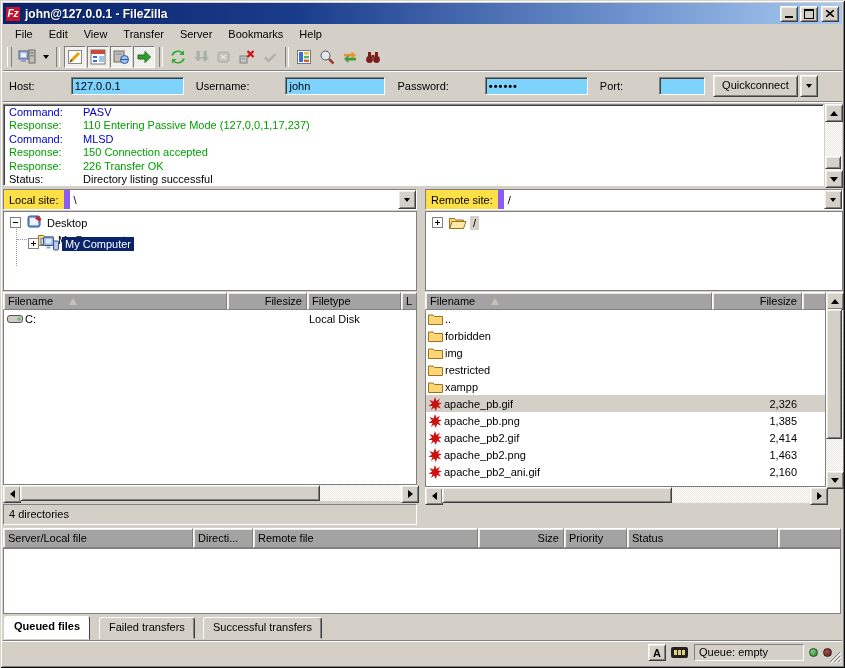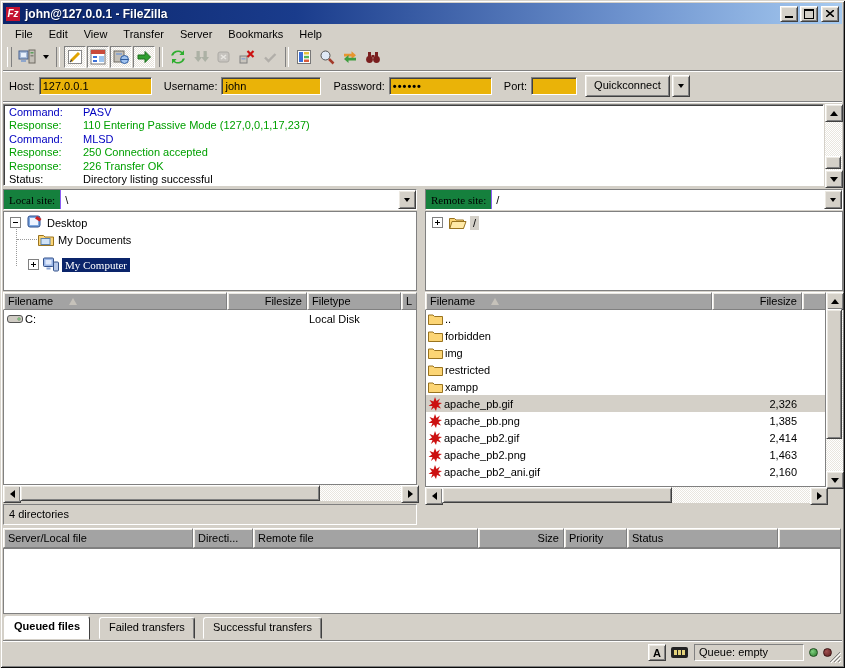--- a/index.html
+++ b/index.html
@@ -32,32 +32,32 @@
      background-color:#e6e2da;
      background-image:linear-gradient(45deg,#fff 25%,transparent 25%,transparent 75%,#fff 75%),
                       linear-gradient(45deg,#fff 25%,transparent 25%,transparent 75%,#fff 75%);
      background-size:2px 2px;background-position:0 0,1px 1px;}
   .tbtn.disabled{opacity:.45;filter:grayscale(80%);}
   .tsep{width:2px;height:20px;border-left:1px solid #808080;border-right:1px solid #fff;margin:0 4px 0 3px;}
   .dd-arrow{width:0;height:0;border-left:3px solid transparent;border-right:3px solid transparent;border-top:4px solid #000;}
   
   .qc{display:flex;align-items:center;padding-left:6px;}
   .qc label{margin-right:4px;}
-  .field{height:18px;background:#eab308;border:1px solid;border-color:#808080 #fff #fff #808080;
+  .field{height:18px;background:#7dd3fc;border:1px solid;border-color:#808080 #fff #fff #808080;
          box-shadow:inset 1px 1px 0 #404040;font-family:"Liberation Sans",sans-serif;font-size:11px;
-         padding:0 3px;box-sizing:border-box;}
+         padding:0 3px;box-sizing:border-box;margin-left:32px;}
   
   .logline{height:13.4px;line-height:13.4px;white-space:nowrap;}
   .loglabel{display:inline-block;width:74px;}
   .log-command{color:#0000c0;}
   .log-response{color:#00a000;}
   .log-status{color:#000;}
   
   .siterow{display:flex;align-items:stretch;border:1px solid;border-color:#808080 #fff #fff #808080;background:#fff;}
-  .sitelabel{background:#15803d;border-right:1px solid #8b5cf6;display:flex;align-items:center;padding:0 5px;flex:0 0 auto;font-family:Liberation Serif, serif;}
+  .sitelabel{background:#fde047;border-right:6px solid #8b5cf6;display:flex;align-items:center;padding:0 5px;flex:0 0 auto;}
   .sitevalue{flex:1;display:flex;align-items:center;padding-left:4px;background:#fff;}
   .combo-btn{width:16px;flex:0 0 auto;display:flex;align-items:center;justify-content:center;}
   
   .treepane{background:#fff;border:1px solid #808080;}
   .trow{position:absolute;height:17px;display:flex;align-items:center;}
   .expbox{width:9px;height:9px;background:#fff;border:1px solid #808080;position:relative;flex:0 0 auto;}
   .expbox i{position:absolute;background:#000;}
   .expbox .h{left:2px;top:4px;width:5px;height:1px;}
   .expbox .v{left:4px;top:2px;width:1px;height:5px;}
   .sel-navy{background:#0a246a;color:#fff;padding:1px 3px;}
@@ -250,21 +250,21 @@
         <i class="dd-arrow"></i>
       </span>
   </div>
 
   <div class="abs groove" style="left:3px;top:101px;width:839px;"></div>
 
   <div class="abs sunken" style="left:3px;top:104px;width:821px;height:82px;padding:1px 0 0 5px;overflow:hidden;">
     <div class="logline log-command"><span class="loglabel">Command:</span><span>PASV</span></div>
     <div class="logline log-response"><span class="loglabel">Response:</span><span>110 Entering Passive Mode (127,0,0,1,17,237)</span></div>
     <div class="logline log-command"><span class="loglabel">Command:</span><span>MLSD</span></div>
-    <div class="logline log-response"><span class="loglabel">Response:</span><span>250 Connection accepted</span></div>
+    <div class="logline log-response"><span class="loglabel">Response:</span><span>150 Connection accepted</span></div>
     <div class="logline log-response"><span class="loglabel">Response:</span><span>226 Transfer OK</span></div>
     <div class="logline log-status"><span class="loglabel">Status:</span><span>Directory listing successful</span></div>
   </div>
   <div class="abs sbtrack" style="left:825px;top:104px;width:17px;height:82px;">
     <span class="sbbtn raised" style="left:0;top:0;">
         <i class="tri-up"></i>
       </span>
     <span class="abs raised" style="left:0;top:52px;width:16px;height:13px;"></span>
     <span class="sbbtn raised" style="left:0;top:66px;">
         <i class="tri-down"></i>
@@ -301,21 +301,21 @@
         </svg>
       <span style="margin-left:4px;">Desktop</span>
     </div>
     <div class="trow" style="left:34px;top:19px;">
       <svg width="16" height="13">
           <path d="M0.5 2.5 L5.5 2.5 L7 4 L15.5 4 L15.5 12.5 L0.5 12.5 Z" fill="#fcd575" stroke="#99731f"></path>
           <rect x="3" y="5.5" width="9" height="6" fill="#cfe2f7" stroke="#5b82ad"></rect>
         </svg>
       <span style="margin-left:4px;">My Documents</span>
     </div>
-    <div class="trow" style="left:24px;top:44px;font-family:Liberation Serif, serif;">
+    <div class="trow" style="left:24px;top:23px;">
       <span class="expbox">
           <i class="h"></i>
           <i class="v"></i>
         </span>
       <svg width="16" height="15" style="margin-left:4px;">
           <rect x="0.5" y="1" width="10" height="8.5" rx="1" fill="#9bb7e8" stroke="#33518a"></rect>
           <rect x="2.5" y="3" width="6" height="4.5" fill="#dfe9fb"></rect>
           <rect x="3.5" y="10.5" width="4" height="2" fill="#8aa5d6"></rect>
           <rect x="10.5" y="5" width="5" height="9" rx="1" fill="#b7c9ea" stroke="#33518a"></rect>
         </svg>

